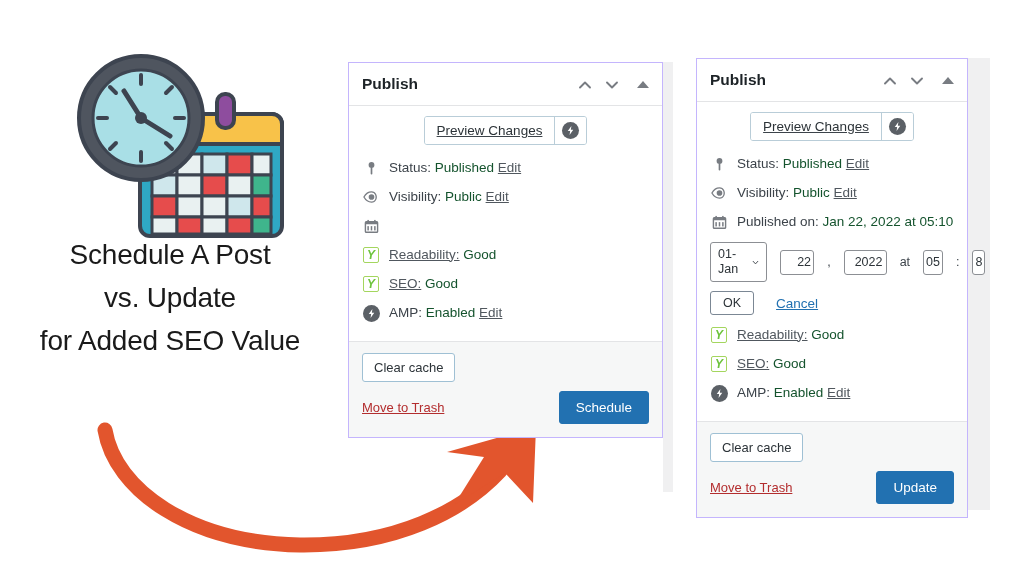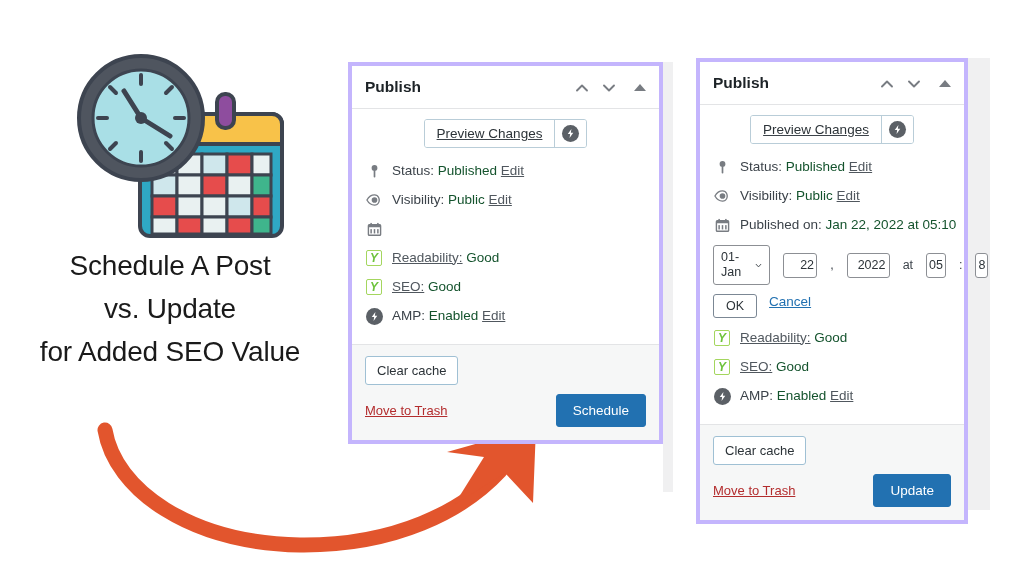--- a/index.html
+++ b/index.html
@@ -9,30 +9,30 @@
     font-family:"Liberation Sans", sans-serif;
     overflow:hidden;
     position:relative;
   }
   .stage{position:absolute;inset:0;}
 
   
   .promo{position:absolute;left:0;top:0;width:340px;height:576px;}
   .illo{position:absolute;left:62px;top:42px;width:228px;height:196px;}
   .promo-title{
-    position:absolute;left:0;top:244px;width:340px;
+    position:absolute;left:0;top:233px;width:340px;
     text-align:center;color:#1a1a1a;
     font-size:28px;line-height:43px;letter-spacing:-0.2px;
   }
   .promo-title .ln{display:block;white-space:nowrap;}
 
   
   .metabox{
     position:absolute;background:#ffffff;
-    border:4px solid #c4b5fd;
+    border:1px solid #c4b5fd;
     box-sizing:border-box;
     color:#3c434a;
     font-size:13.5px;
   }
   .mb-head{
     height:43px;display:flex;align-items:center;
     padding:0 13px;border-bottom:1px solid #e3e4e6;
     box-sizing:border-box;
   }
   .mb-title{font-size:15.5px;font-weight:bold;color:#1d2327;flex:1;}
@@ -76,21 +76,21 @@
   .date-row{display:flex;align-items:center;gap:13px;margin:9px 0 0 0;font-size:12.5px;}
   .fld{
     border:1px solid #8c8f94;border-radius:3px;background:#fff;
     padding:4px 5px;color:#2c3338;font-family:inherit;font-size:12.5px;
     box-sizing:border-box;line-height:1.2;
   }
   .fld.sel{display:flex;align-items:center;gap:10px;padding:4px 7px;}
   .fld.nn{width:30px;text-align:center;padding:4px 16px;}
   .fld.yy{width:43px;text-align:center;padding:4px 10px;}
   .fld.tt{width:27px;text-align:center;padding:4px 2px;}
-  .okrow{display:flex;align-items:flex-start;gap:12px;margin:9px 0 4px 0;}
+  .okrow{display:flex;align-items:center;gap:22px;margin:9px 0 4px 0;}
   .ok-btn{
     border:1px solid #7b8794;border-radius:3px;background:#fff;
     padding:4px 12px;color:#2c3338;font-family:inherit;font-size:12.5px;
   }
 
   .mb-foot{
     border-top:1px solid #e3e4e6;background:#f6f7f7;
     padding:11px 13px 13px 13px;position:relative;
   }
   .clear-cache{

